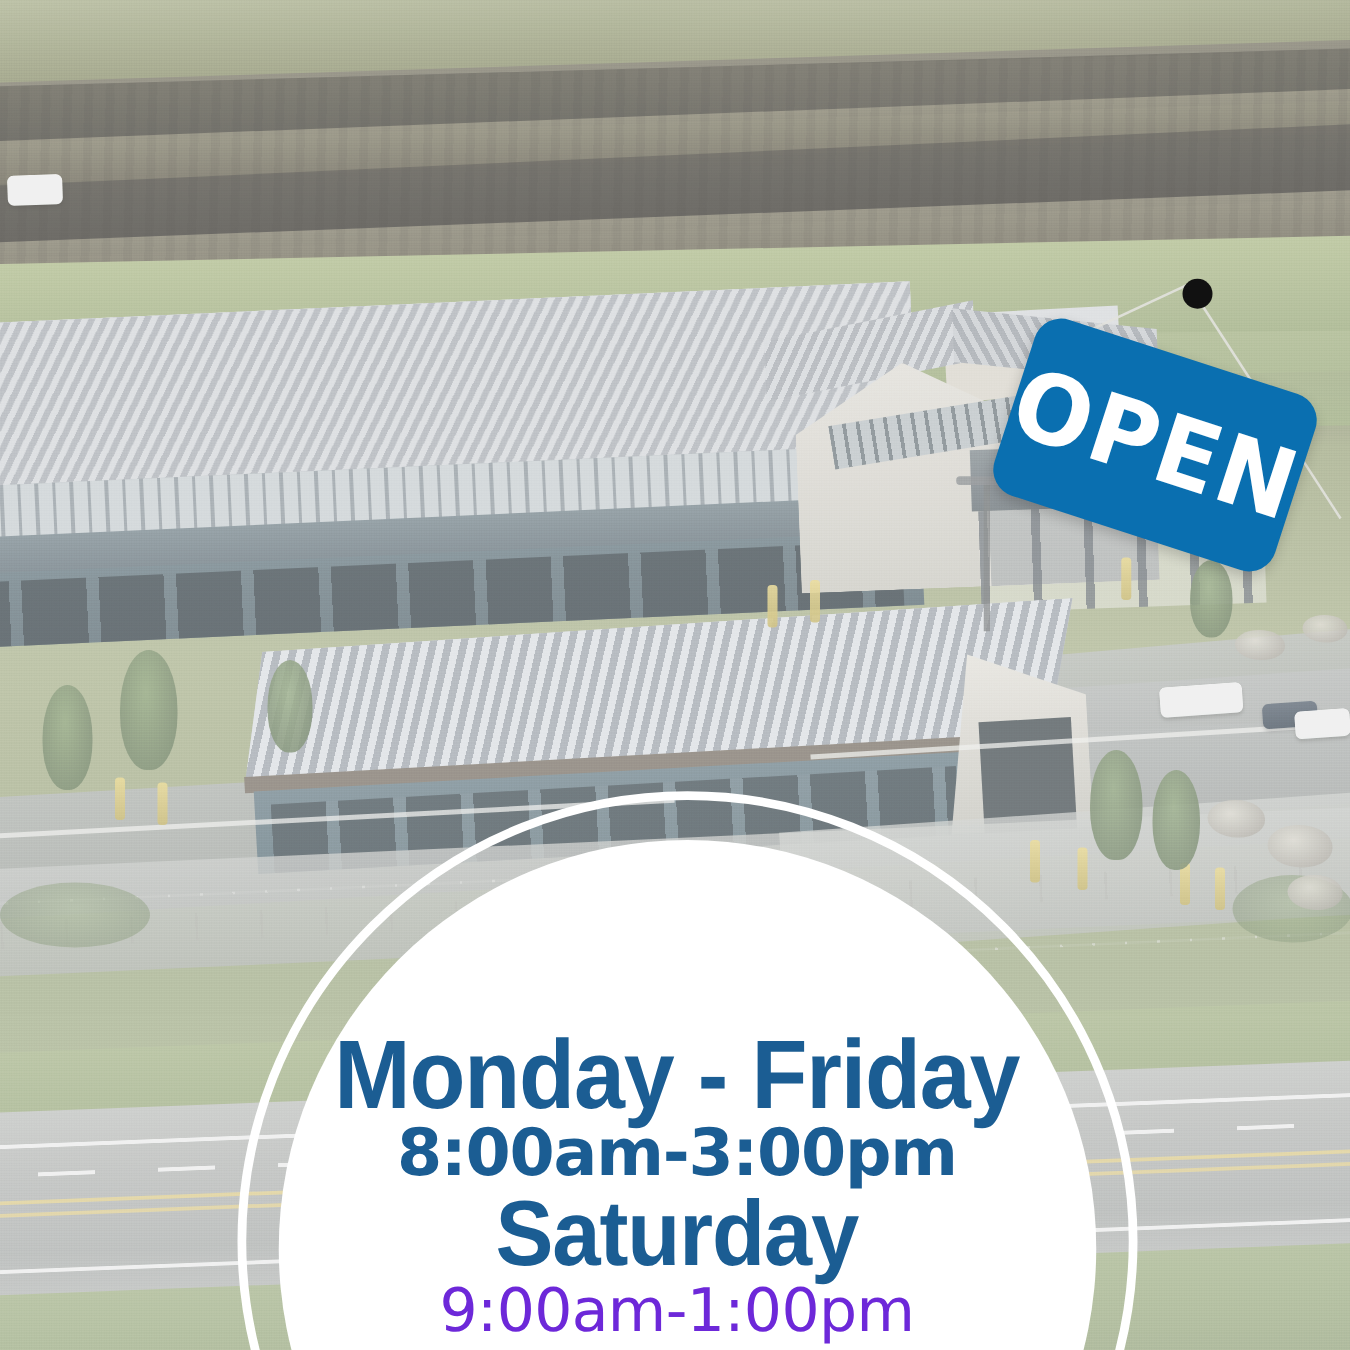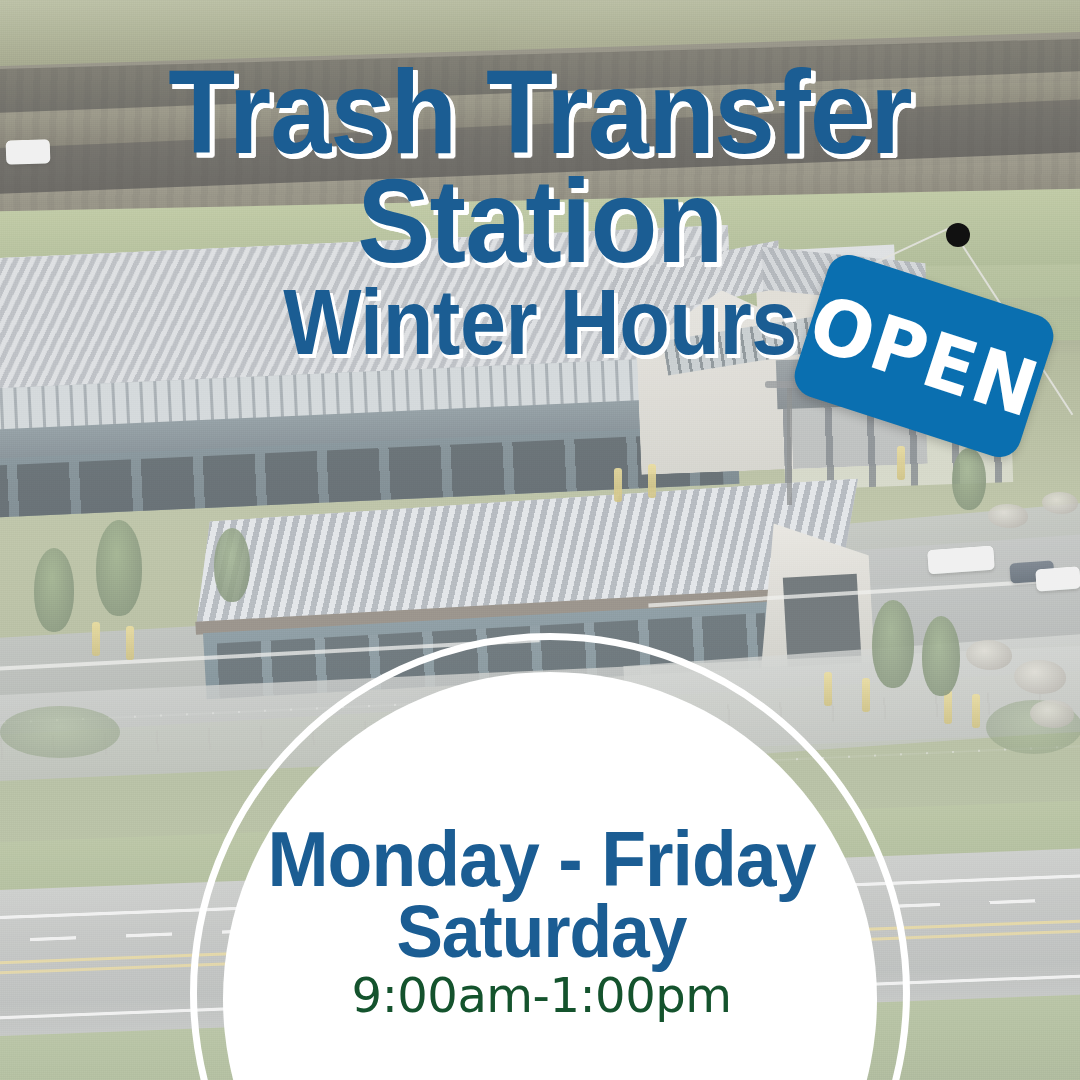--- a/index.html
+++ b/index.html
@@ -232,21 +232,21 @@
     font-weight:bold;font-size:52px;line-height:1.05;margin:0;letter-spacing:-1px;
   }
   .h-day2{
     font-family:"Liberation Sans Narrow","Liberation Sans",sans-serif;
     font-weight:bold;font-size:74px;line-height:.98;letter-spacing:-1px;
     transform:scaleX(.94);margin:0;
   }
   .h-time-light{
     font-family:"DejaVu Sans","Liberation Sans",sans-serif;
     font-weight:normal;font-size:48px;line-height:1.1;margin:0;letter-spacing:-.5px;
-    color:#14532d;
+    color:#6d28d9;
   }
 </style>
 </head>
 <body>
 
 <div id="poster">
 
   <div class="photo">
     <div class="bg-base"></div>
     <div class="sandpit"></div>
@@ -347,36 +347,33 @@
       <div class="yellowA"></div>
       <div class="yellowB"></div>
       <div class="edgeB"></div>
     </div>
     <div class="bottomG"></div>
 
     <div class="grain"></div>
     <div class="hazewash"></div>
   </div>
 
-  <div class="headings">
-    <h1 class="title-main">Trash Transfer Station</h1>
-    <h2 class="title-sub">Winter Hours</h2>
-  </div>
 
   <div class="open-wrap">
     <div class="string s1"></div>
     <div class="string s2"></div>
     <div class="hook"></div>
     <div class="open-sign">
       <span>OPEN</span>
     </div>
   </div>
 
   <div class="circle-ring"></div>
   <div class="circle-white">
     <div class="hours">
       <p class="h-day">Monday - Friday</p>
+      <p class="h-time-bold">8:00am-3:00pm</p>
       <p class="h-day2">Saturday</p>
       <p class="h-time-light">9:00am-1:00pm</p>
     </div>
   </div>
 
 </div>
 
 </body></html>

